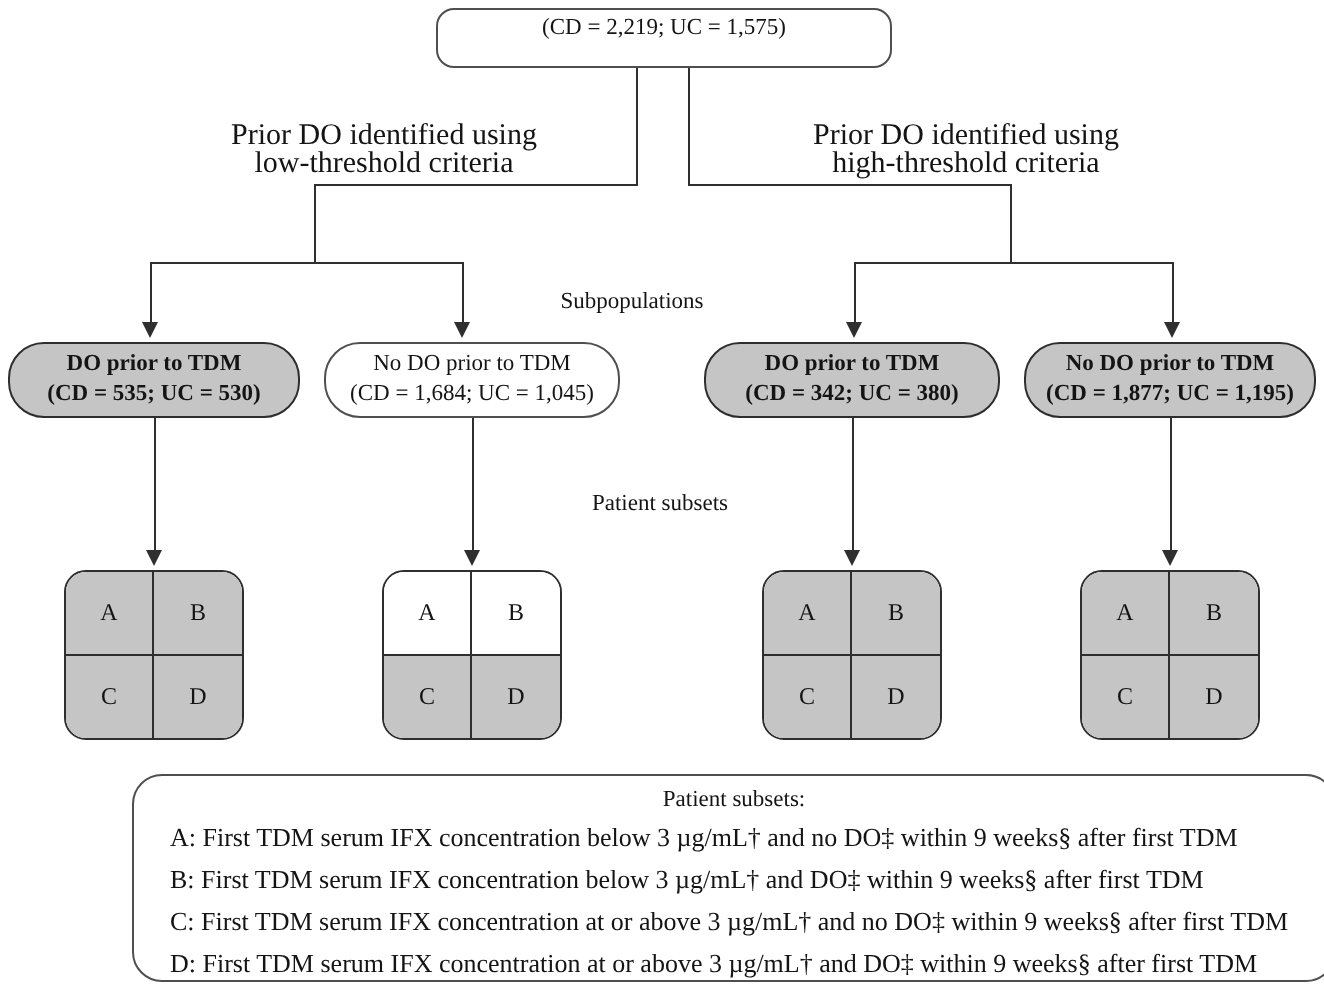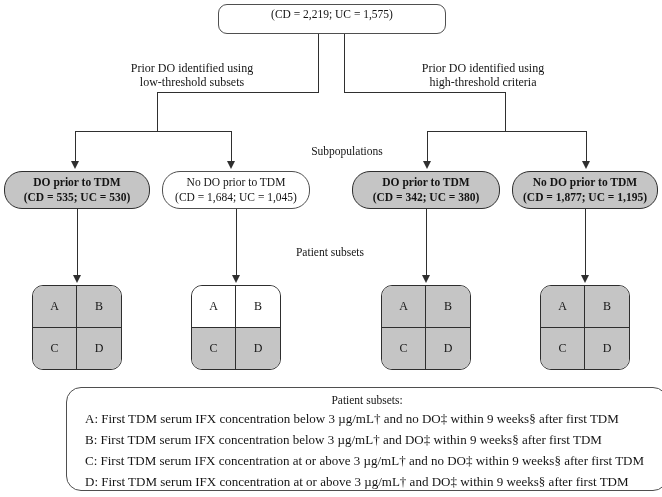--- a/index.html
+++ b/index.html
@@ -20,26 +20,26 @@
   .h{position:absolute;height:1px;background:var(--line);}
   .v{position:absolute;width:1px;background:var(--line);}
   .head{position:absolute;width:0;height:0;
         border-left:4px solid transparent;border-right:4px solid transparent;
         border-top:8px solid var(--line);}
   
   .top-node{position:absolute;left:218px;top:4px;width:228px;height:30px;
     background:#fff;border:1px solid var(--border-light);border-radius:9px;
     text-align:center;font-size:11.5px;line-height:14px;padding-top:2px;box-sizing:border-box;}
   
-  .branch-label{position:absolute;width:172px;text-align:center;font-size:12px;line-height:14px;}
+  .branch-label{position:absolute;width:172px;text-align:center;font-size:15px;line-height:14px;}
   .bl-left{left:106px;top:61px;}
   .bl-right{left:397px;top:61px;}
   
   .section-label{position:absolute;width:150px;text-align:center;font-size:11.5px;}
-  .sl-subpop{left:272px;top:145px;}
+  .sl-subpop{left:241px;top:145px;}
   .sl-patient{left:255px;top:246px;}
   
   .subpop{position:absolute;top:171px;height:38px;box-sizing:border-box;border-radius:18px;
     text-align:center;font-size:11.5px;line-height:15px;padding-top:3px;}
   .subpop.shaded{background:var(--shaded-fill);border:1.6px solid var(--border-strong);font-weight:bold;}
   .subpop.plain{background:#fff;border:1px solid var(--border-light);}
   .b1{left:4px;width:146px;}
   .b2{left:162px;width:148px;}
   .b3{left:352px;width:148px;}
   .b4{left:512px;width:146px;}
@@ -67,21 +67,21 @@
 
   <div class="top-node">
     <div>(CD = 2,219; UC = 1,575)</div>
   </div>
 
   <div class="v" style="left:318px;top:34px;height:59px;"></div>
   <div class="v" style="left:344px;top:34px;height:59px;"></div>
 
   <div class="branch-label bl-left">
     <div>Prior DO identified using</div>
-    <div>low-threshold subsets</div>
+    <div>low-threshold criteria</div>
   </div>
   <div class="branch-label bl-right">
     <div>Prior DO identified using</div>
     <div>high-threshold criteria</div>
   </div>
 
   <div class="h" style="top:92px;left:157px;width:162px;"></div>
   <div class="v" style="left:157px;top:92px;height:40px;"></div>
   <div class="h" style="top:131px;left:75px;width:157px;"></div>
   <div class="v" style="left:75px;top:131px;height:30px;"></div>

